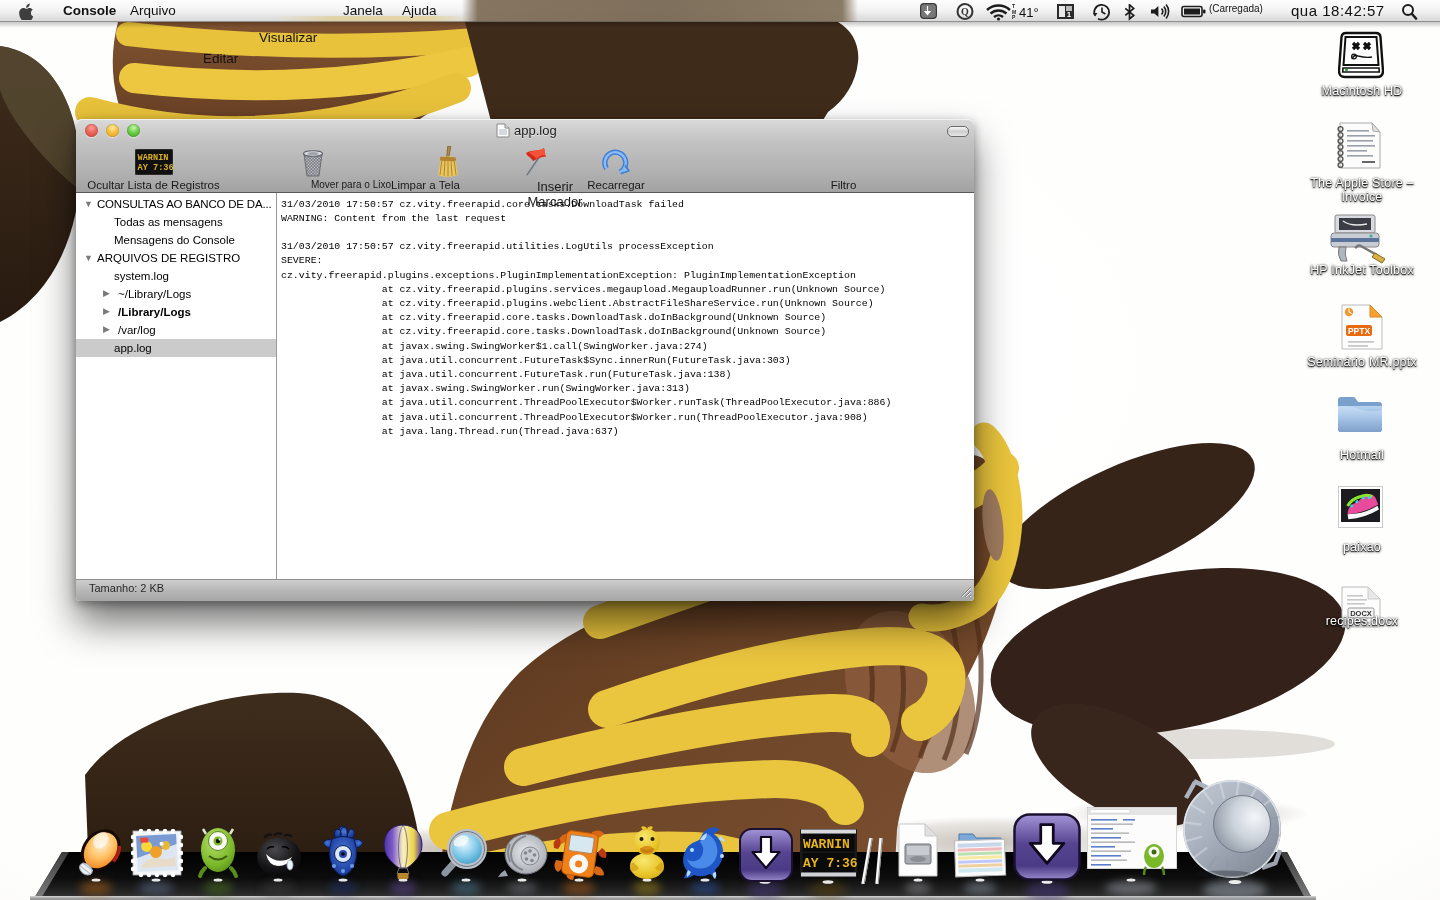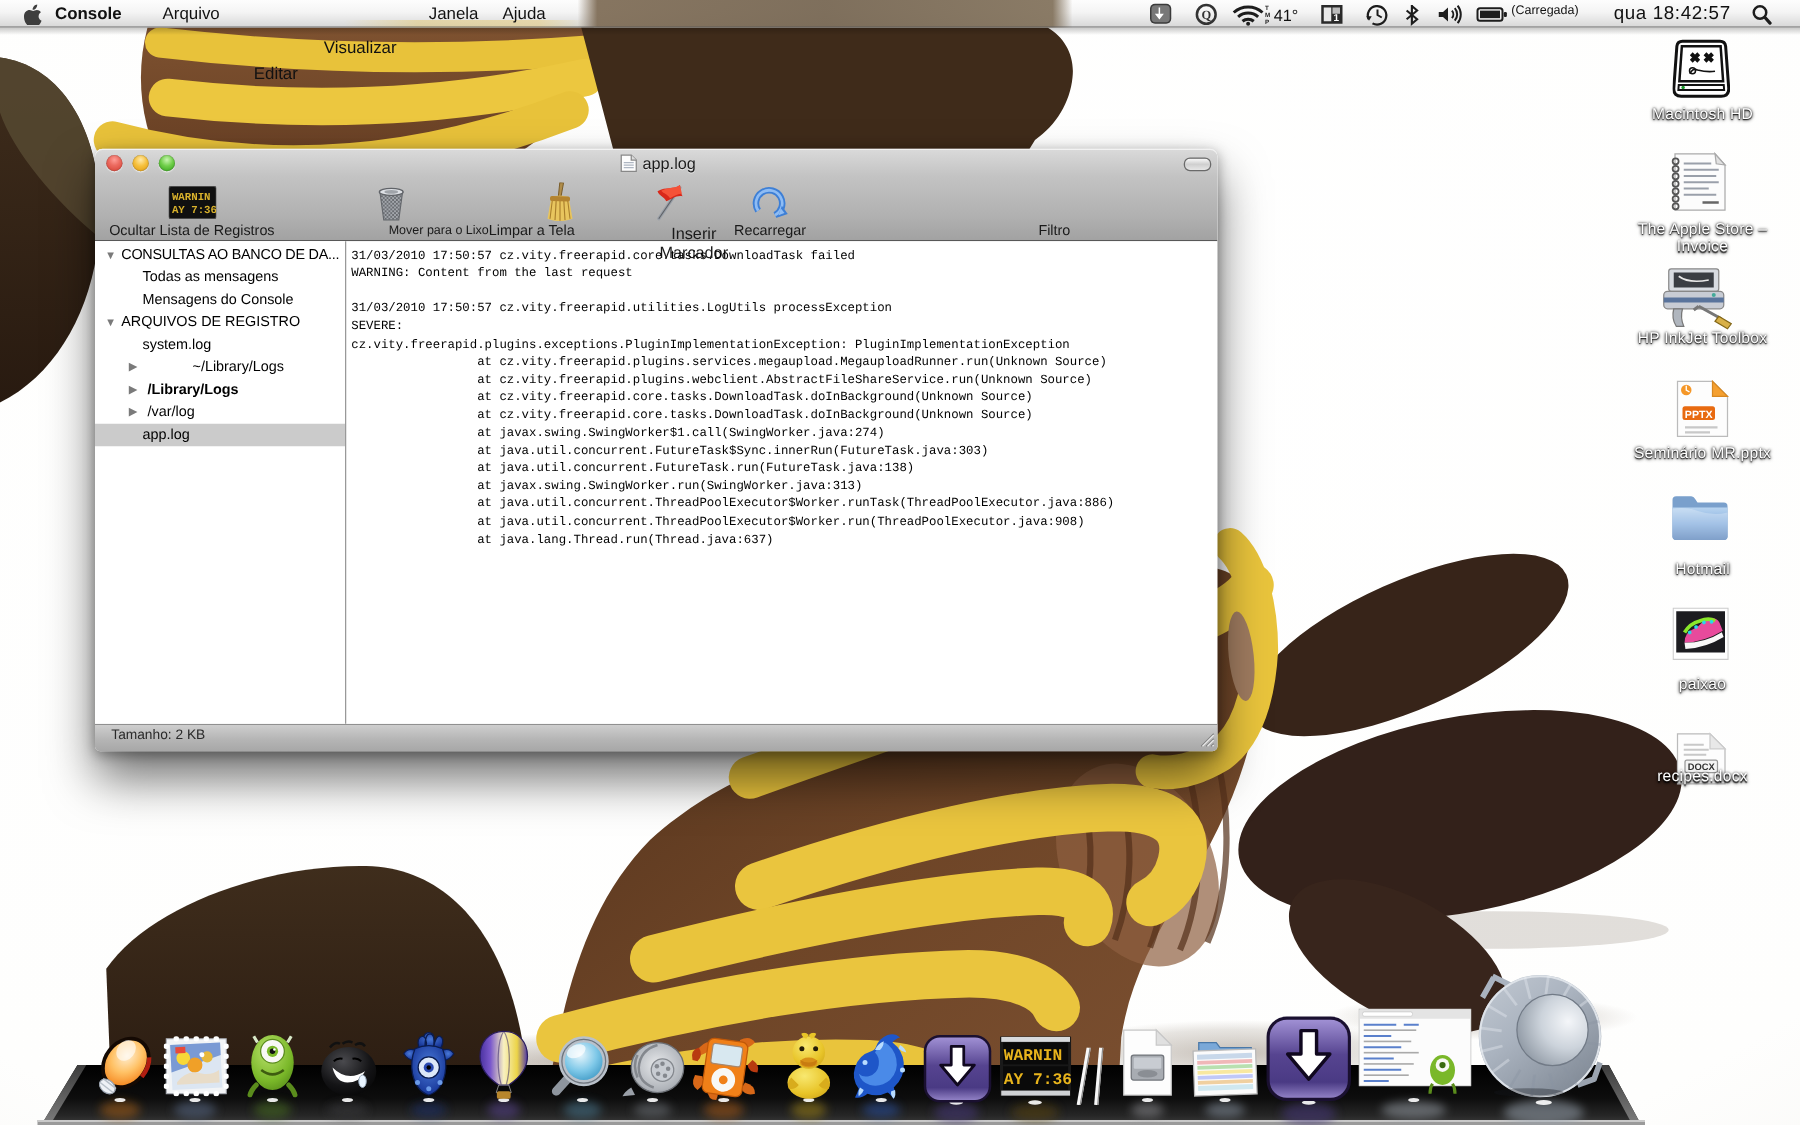--- a/index.html
+++ b/index.html
@@ -86,21 +86,21 @@
 
 <div class="abs" id="menubar" style="left:0;top:0;width:1440px;height:22px;">
 <div class="abs" style="left:0;top:0;width:1440px;height:22px;background:linear-gradient(#fdfdfd,#f4f4f4 45%,#d9d9d9 95%,#cfcfcf);"></div>
 <div class="abs" style="left:462px;top:0;width:396px;height:22px;background:linear-gradient(90deg,rgba(128,110,88,0) 0%,rgba(128,110,88,.95) 4%,rgba(120,104,84,.95) 50%,rgba(132,116,94,.95) 96%,rgba(132,116,94,0) 100%);"></div>
 <div class="abs" style="left:275px;top:16px;width:195px;height:6px;background:linear-gradient(90deg,rgba(225,202,130,0),rgba(225,202,130,.6) 30%,rgba(230,208,140,.65) 80%,rgba(215,196,148,0));"></div>
 <div class="abs" style="left:0;top:21px;width:1440px;height:1px;background:rgba(90,90,90,.55);"></div>
 <div class="abs" style="left:0;top:22px;width:1440px;height:6px;background:linear-gradient(rgba(0,0,0,.22),rgba(0,0,0,0));"></div>
 <svg class="abs" style="left:19px;top:3px" width="15" height="17" viewBox="0 0 15 17">
         <path d="M11.3,0.6 c0.15,1.2 -0.35,2.3 -1.0,3.1 C9.6,4.5 8.5,5.2 7.5,5.1 C7.3,4 7.9,2.85 8.5,2.1 C9.2,1.3 10.4,0.7 11.3,0.6 Z M11.1,5.3 c1.2,0 2.5,0.65 3.4,1.8 c-0.1,0.05 -2.0,1.15 -2.0,3.5 c0,2.75 2.4,3.7 2.45,3.7 c0,0.06 -0.4,1.3 -1.25,2.6 c-0.75,1.1 -1.55,2.25 -2.8,2.25 c-1.2,0 -1.6,-0.7 -3.0,-0.7 c-1.35,0 -1.85,0.75 -2.95,0.75 c-1.2,0 -2.05,-1.2 -2.85,-2.3 C1.1,15.5 0.2,13.1 0.2,10.85 c0-3.65 2.35,-5.55 4.7,-5.55 c1.2,0 2.25,0.8 3.0,0.8 c0.75,0 1.9,-0.8 3.2,-0.8 Z" transform="scale(0.95)" fill="#3e3e3e"></path>
       </svg>
-<div class="abs" style="left:44px;top:3px;font-size:13.5px;font-weight:bold;color:#111;">Console</div>
+<div class="abs" style="left:63px;top:3px;font-size:13.5px;font-weight:bold;color:#111;">Console</div>
 <div class="abs" style="left:130px;top:3px;font-size:13.5px;color:#111;">Arquivo</div>
 <div class="abs" style="left:203px;top:3px;font-size:13.5px;color:#111;margin-top:48px;">Editar</div>
 <div class="abs" style="left:259px;top:3px;font-size:13.5px;color:#111;margin-top:27px;">Visualizar</div>
 <div class="abs" style="left:343px;top:3px;font-size:13.5px;color:#111;">Janela</div>
 <div class="abs" style="left:402px;top:3px;font-size:13.5px;color:#111;">Ajuda</div>
 <svg class="abs" style="left:919px;top:2px" width="500" height="19" viewBox="0 0 500 19">
 
 <rect x="1" y="1" width="17" height="16" rx="4" fill="#3a3a3a"></rect>
         <rect x="2.2" y="2.2" width="14.6" height="13.6" rx="3" fill="#787878"></rect>
         <path d="M9.5,4 l0,5 l3,0 l-3.6,4.5 l-3.6,-4.5 l3,0 l0,-5 z" fill="#fff" transform="translate(-0.4,0)"></path>
@@ -224,21 +224,21 @@
  <div class="abs" style="left:0;top:220px;width:200px;height:18px;background:#cbcbcb;"></div>
  <div class="abs" id="sbtext" style="left:0;top:74px;width:200px;height:386px;font-size:11.5px;color:#000;">
   <div class="abs" style="left:8px;top:6px;color:#7a7a7a;font-size:9px;">▼</div>
         <div class="abs" style="left:21px;top:5px;letter-spacing:-0.2px;">CONSULTAS AO BANCO DE DA...</div>
   <div class="abs" style="left:38px;top:23px;">Todas as mensagens</div>
   <div class="abs" style="left:38px;top:41px;">Mensagens do Console</div>
   <div class="abs" style="left:8px;top:60px;color:#7a7a7a;font-size:9px;">▼</div>
         <div class="abs" style="left:21px;top:59px;">ARQUIVOS DE REGISTRO</div>
   <div class="abs" style="left:38px;top:77px;">system.log</div>
   <div class="abs" style="left:27px;top:95px;color:#7a7a7a;font-size:9px;">▶</div>
-        <div class="abs" style="left:42px;top:95px;margin-left:36px;">~/Library/Logs</div>
+        <div class="abs" style="left:42px;top:95px;">~/Library/Logs</div>
   <div class="abs" style="left:27px;top:113px;color:#7a7a7a;font-size:9px;">▶</div>
         <div class="abs" style="left:42px;top:113px;font-weight:bold;">/Library/Logs</div>
   <div class="abs" style="left:27px;top:131px;color:#7a7a7a;font-size:9px;">▶</div>
         <div class="abs" style="left:42px;top:131px;">/var/log</div>
   <div class="abs" style="left:38px;top:149px;">app.log</div>
  </div>
 
  <pre class="abs" style="left:205px;top:78.5px;margin:0;font-family:'Liberation Mono',monospace;font-size:9.9px;line-height:14.2px;color:#000;">31/03/2010 17:50:57 cz.vity.freerapid.core.tasks.DownloadTask failed
 WARNING: Content from the last request
 

